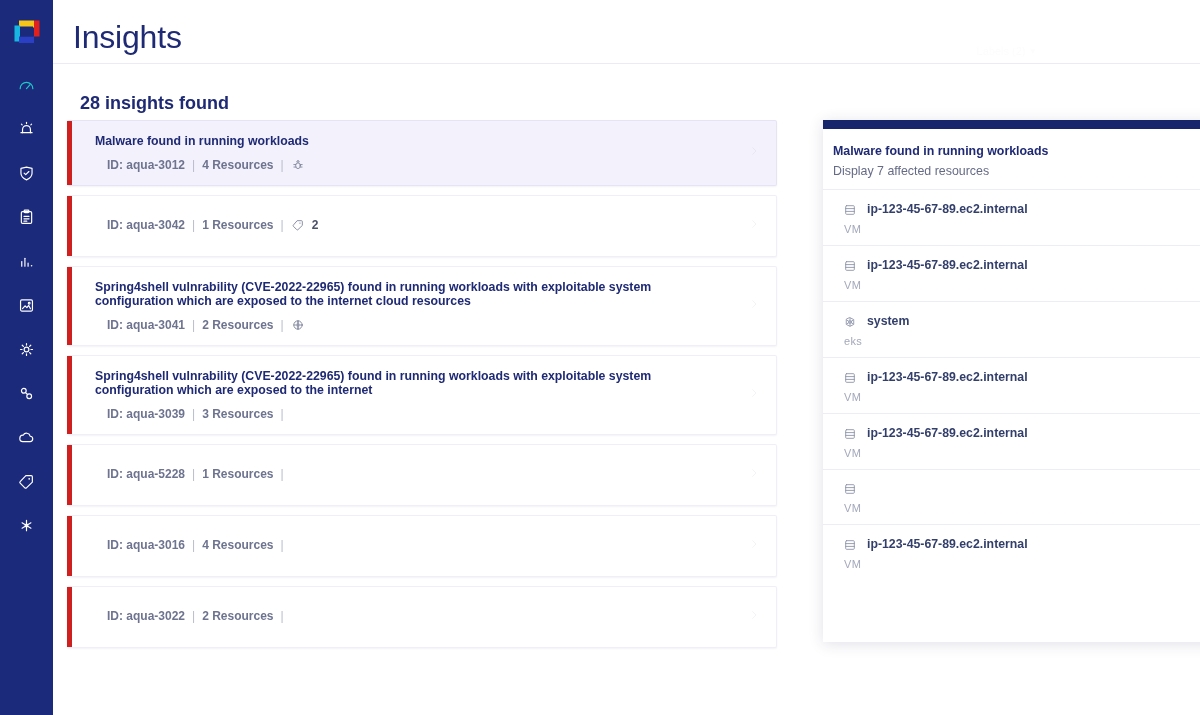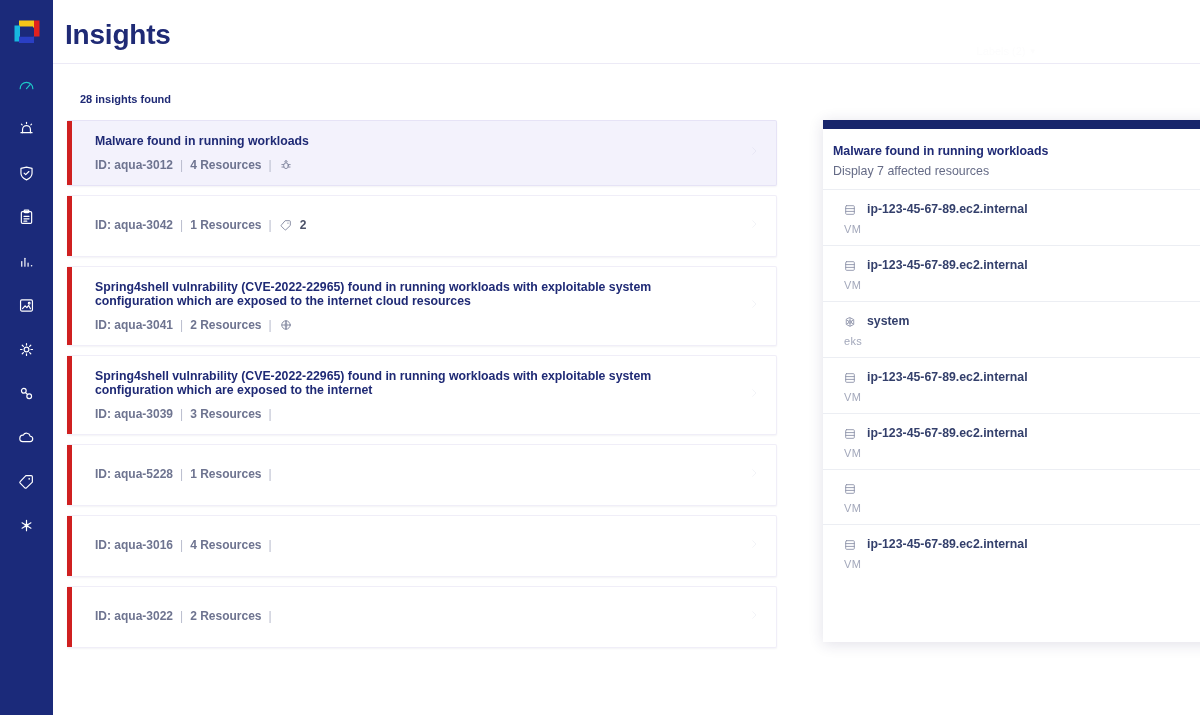--- a/index.html
+++ b/index.html
@@ -30,41 +30,41 @@
   .nav-item svg { display: block; }
 
   
   #header {
     position: absolute; left: 53px; top: 0;
     width: 1147px; height: 64px;
     background: #ffffff;
     border-bottom: 1px solid #eceaf6;
   }
   #page-title {
-    position: absolute; left: 12px; top: 19px;
-    font-size: 28px; font-weight: bold; color: #1f2a75;
+    position: absolute; left: 20px; top: 19px;
+    font-size: 32px; font-weight: normal; color: #1f2a75;
     letter-spacing: -0.2px;
   }
   #labels-filter {
     position: absolute; right: 165px; top: 45px;
     display: flex; align-items: center; gap: 5px;
     font-size: 11px; color: #fafafb; white-space: nowrap;
     cursor: pointer; opacity: .55;
   }
   #labels-filter .chev { font-size: 9px; }
 
   
   #content {
     position: absolute; left: 53px; top: 64px;
     width: 1147px; height: 651px;
     background: #ffffff;
   }
   #results-count {
     position: absolute; left: 27px; top: 29px;
-    font-size: 11px; font-weight: bold; color: #1f2a75;
+    font-size: 18px; font-weight: bold; color: #1f2a75;
   }
 
   
   #insight-list {
     position: absolute; left: 14px; top: 56px;
     width: 710px;
   }
   .insight-card {
     position: relative;
     background: #ffffff;
@@ -89,20 +89,21 @@
   .insight-title {
     font-size: 12.3px; font-weight: bold; color: #1f2a75;
     line-height: 14.5px;
     max-width: 620px;
   }
   .insight-meta {
     margin-top: 9px;
     font-size: 12px; font-weight: bold; color: #6e7490;
     display: flex; align-items: center; gap: 7px;
     line-height: 14px;
+    margin-left: 12px;
   }
   .insight-meta .sep { color: #b9bccd; font-weight: normal; }
   .insight-meta .mico { display: inline-flex; align-items: center; }
   .insight-meta .mcount { color: #4b5168; }
   .card-chevron {
     position: absolute; right: 14px; top: 50%;
     transform: translateY(-50%);
     opacity: 0.05;
   }
 

